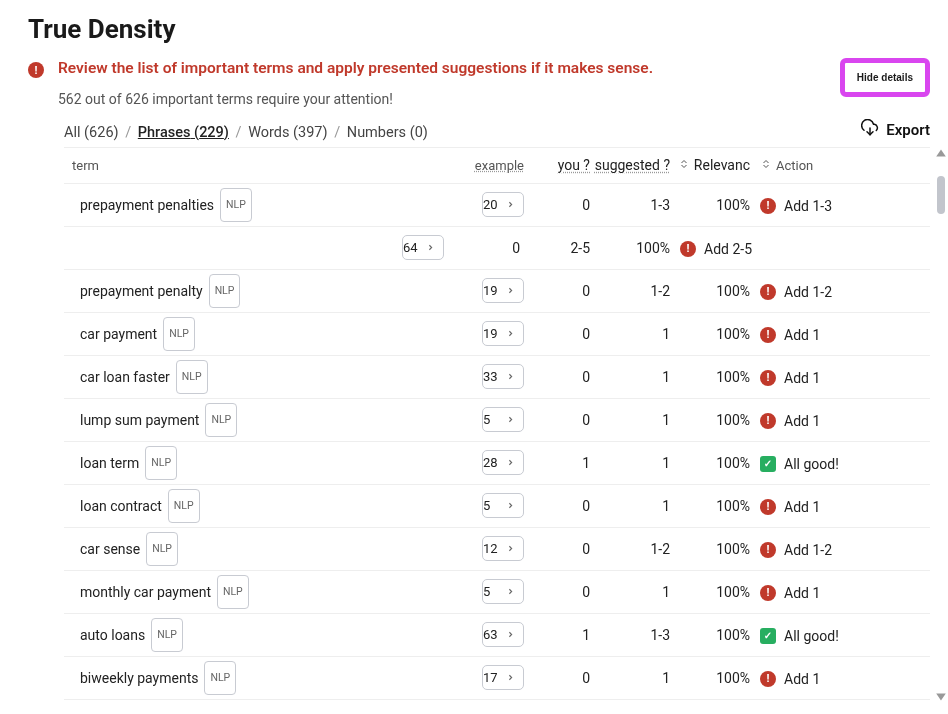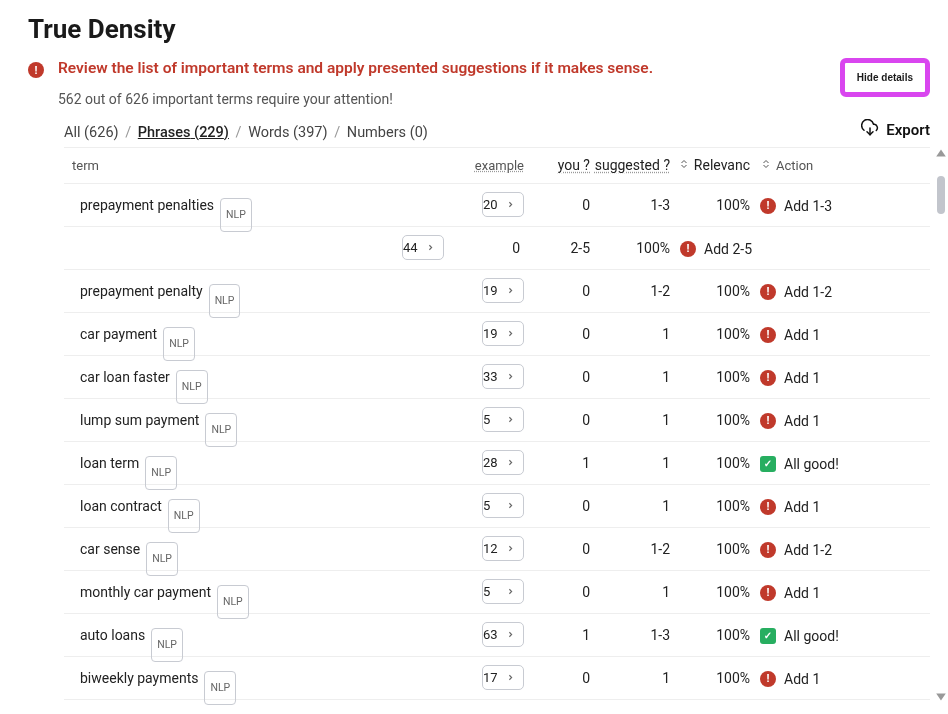--- a/index.html
+++ b/index.html
@@ -111,21 +111,21 @@
   }
   .nlp {
     display:inline-block;
     font-size: 10.5px;
     border: 1px solid #c8cbd2;
     border-radius: 4px;
     color: #666;
     padding: 10px 5px;
     line-height: 1.2;
     position: relative;
-    top: 10px;
+    top: 0;
   }
   .example-pill {
     display:inline-flex;
     align-items:center;
     gap:6px;
     border: 1px solid #c8cbd2;
     border-radius: 5px;
     padding: 4px 8px 4px 0;
     font-size: 13px;
     color: #222;
@@ -257,21 +257,21 @@
         <div class="col suggested">1-3</div>
         <div class="col relevance">100%</div>
         <div class="col action"><span class="action-cell">
             <span class="icon-alert">!</span>
             <span>Add 1-3</span>
           </span></div>
       </div>
       <div class="trow">
         <div class="col example">
           <span class="example-pill">
-            <span>44</span>
+            <span>64</span>
             <span class="chevron"><svg viewBox="0 0 24 24" fill="none" stroke="#666" stroke-width="3">
                 <polyline points="9 6 15 12 9 18"></polyline>
               </svg></span>
           </span>
         </div>
         <div class="col you">0</div>
         <div class="col suggested">2-5</div>
         <div class="col relevance">100%</div>
         <div class="col action"><span class="action-cell">
             <span class="icon-alert">!</span>

